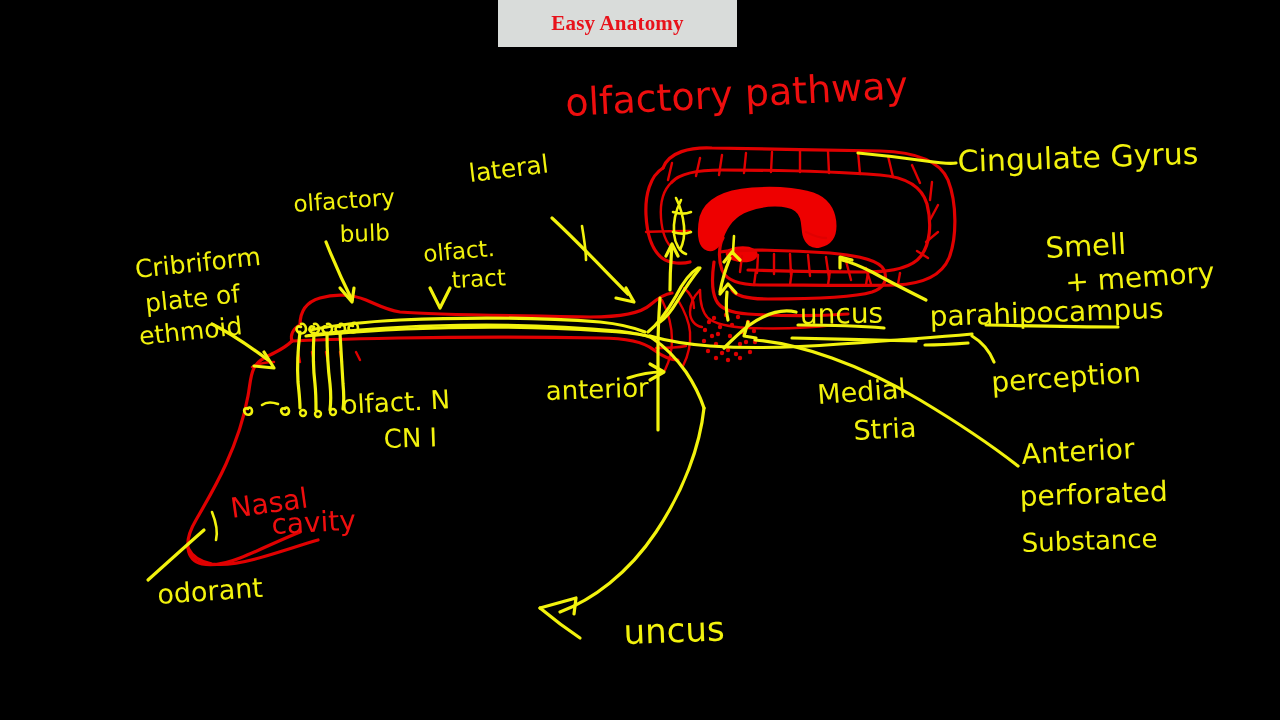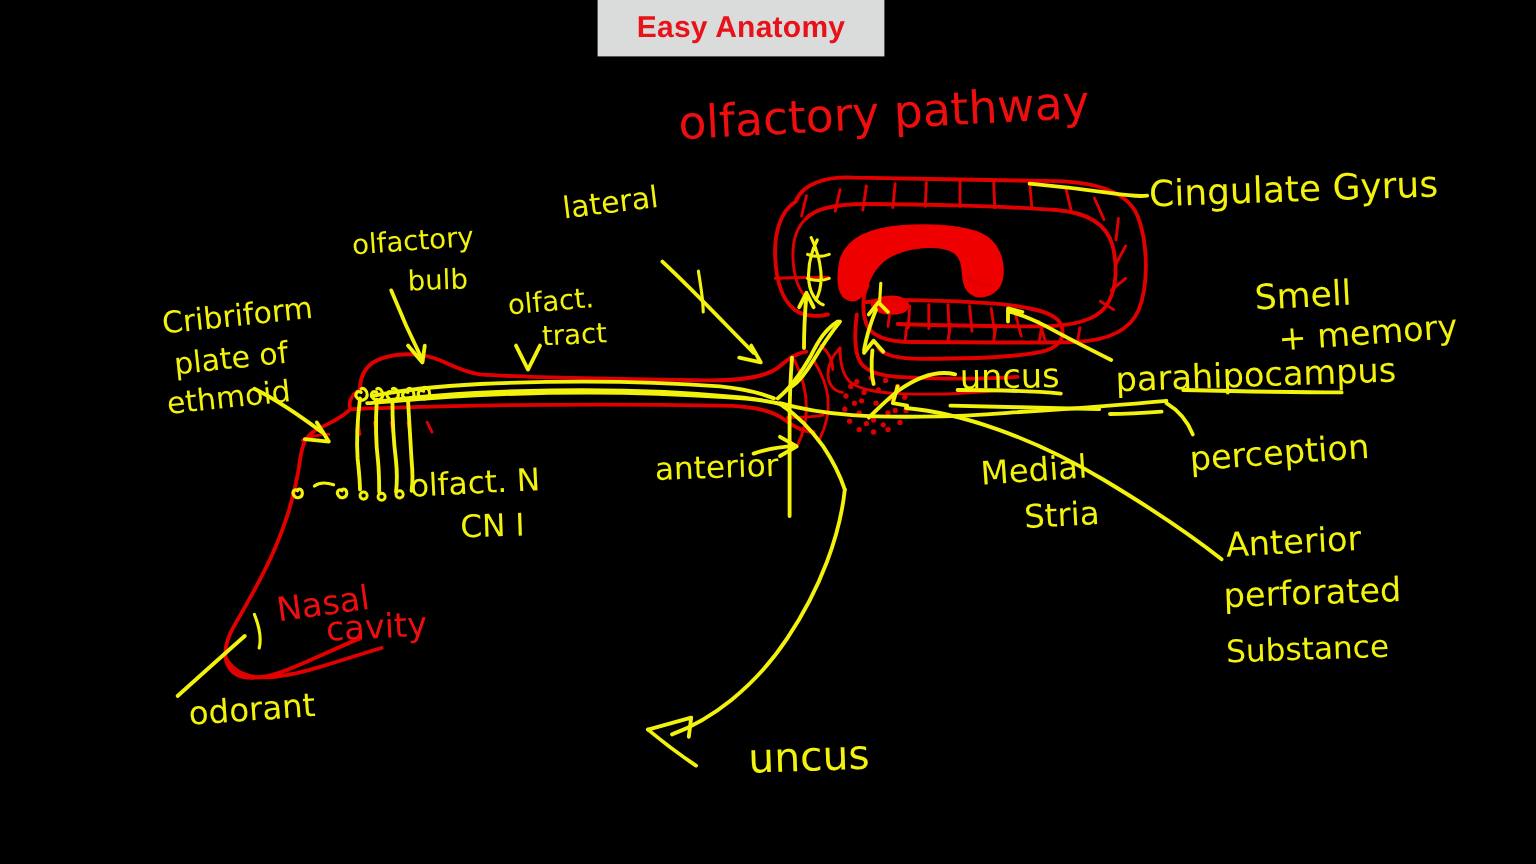--- a/index.html
+++ b/index.html
@@ -21,22 +21,22 @@
     top: 0px;
     width: 239px;
     height: 47px;
     background: #d9dcda;
     display: flex;
     align-items: center;
     justify-content: center;
   }
   #banner-text {
     color: #e8121b;
-    font-family: Liberation Sans, sans-serif;
-    font-size: 25px;
+    font-family: Liberation Serif, serif;
+    font-size: 21px;
     font-weight: bold;
     letter-spacing: 0.2px;
     white-space: nowrap;
   }
   svg#canvas {
     position: absolute;
     left: 0;
     top: 0;
     width: 1280px;
     height: 720px;

